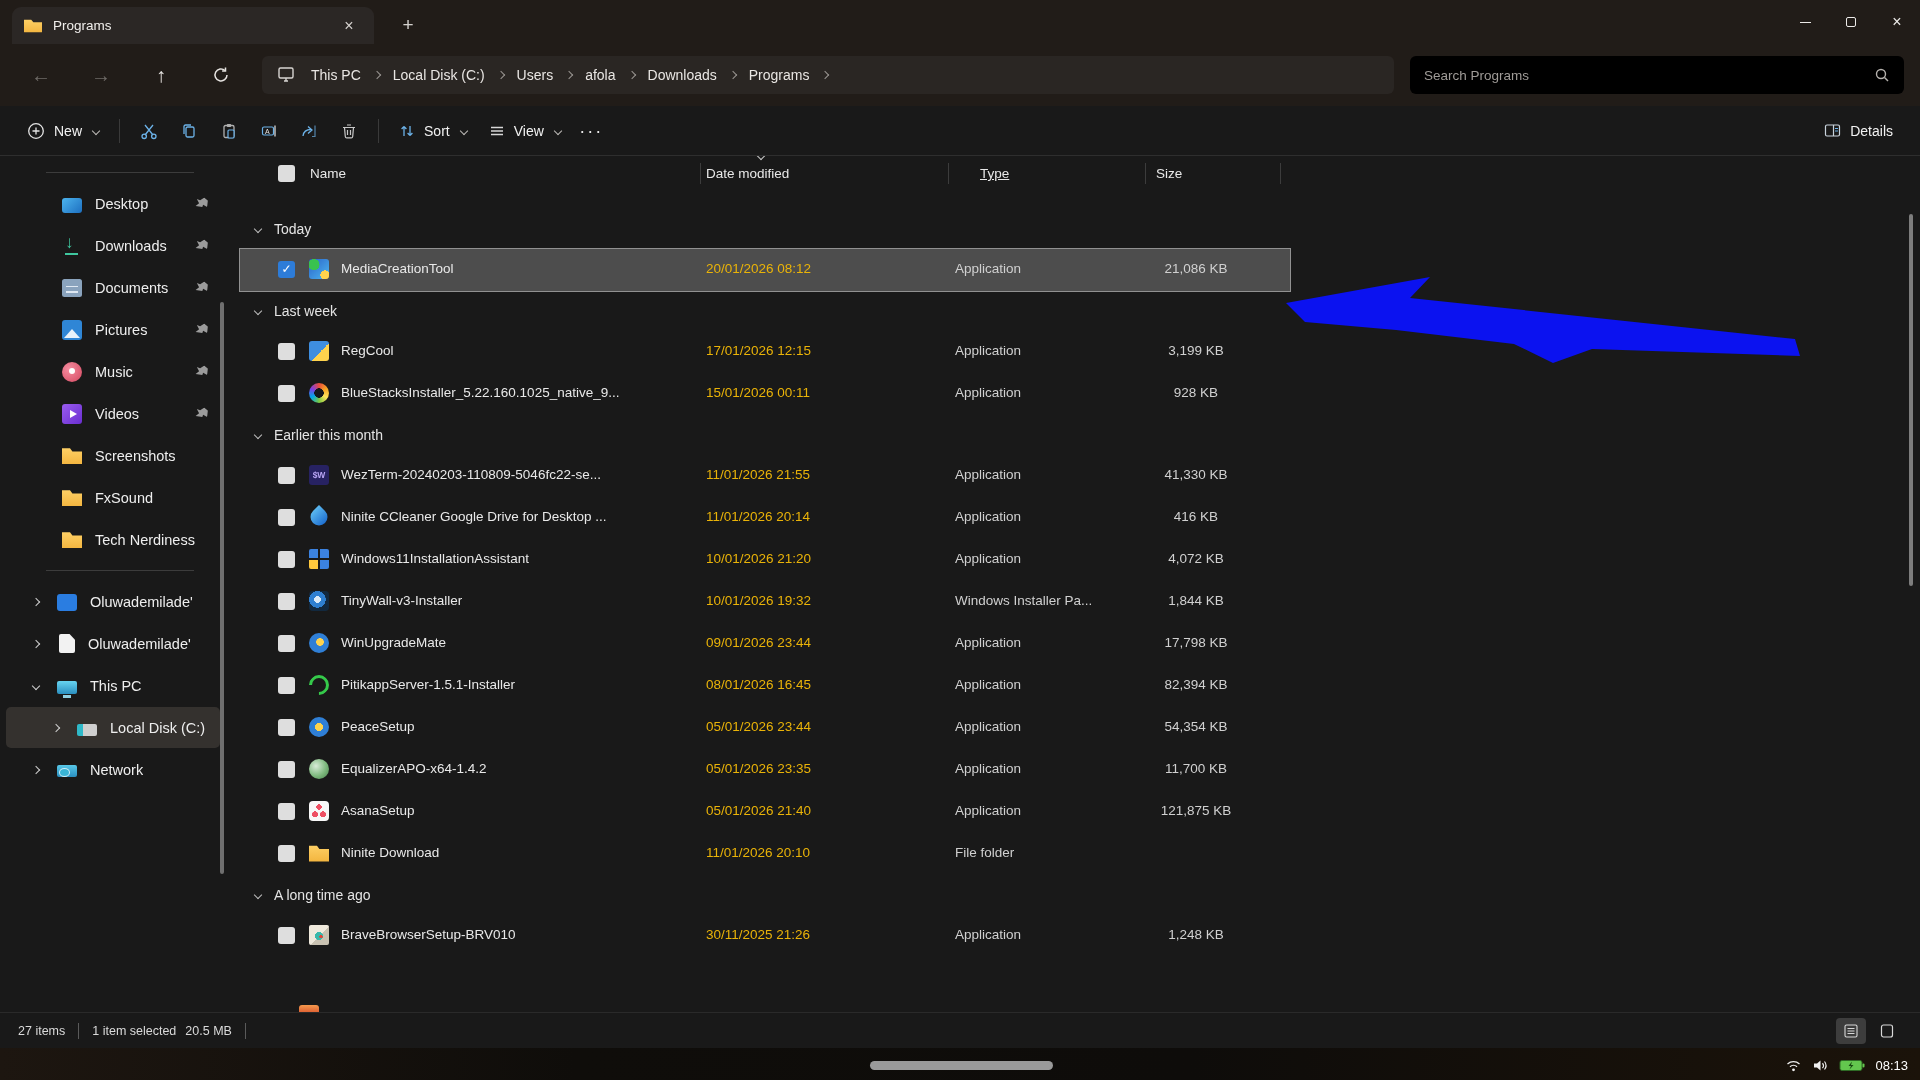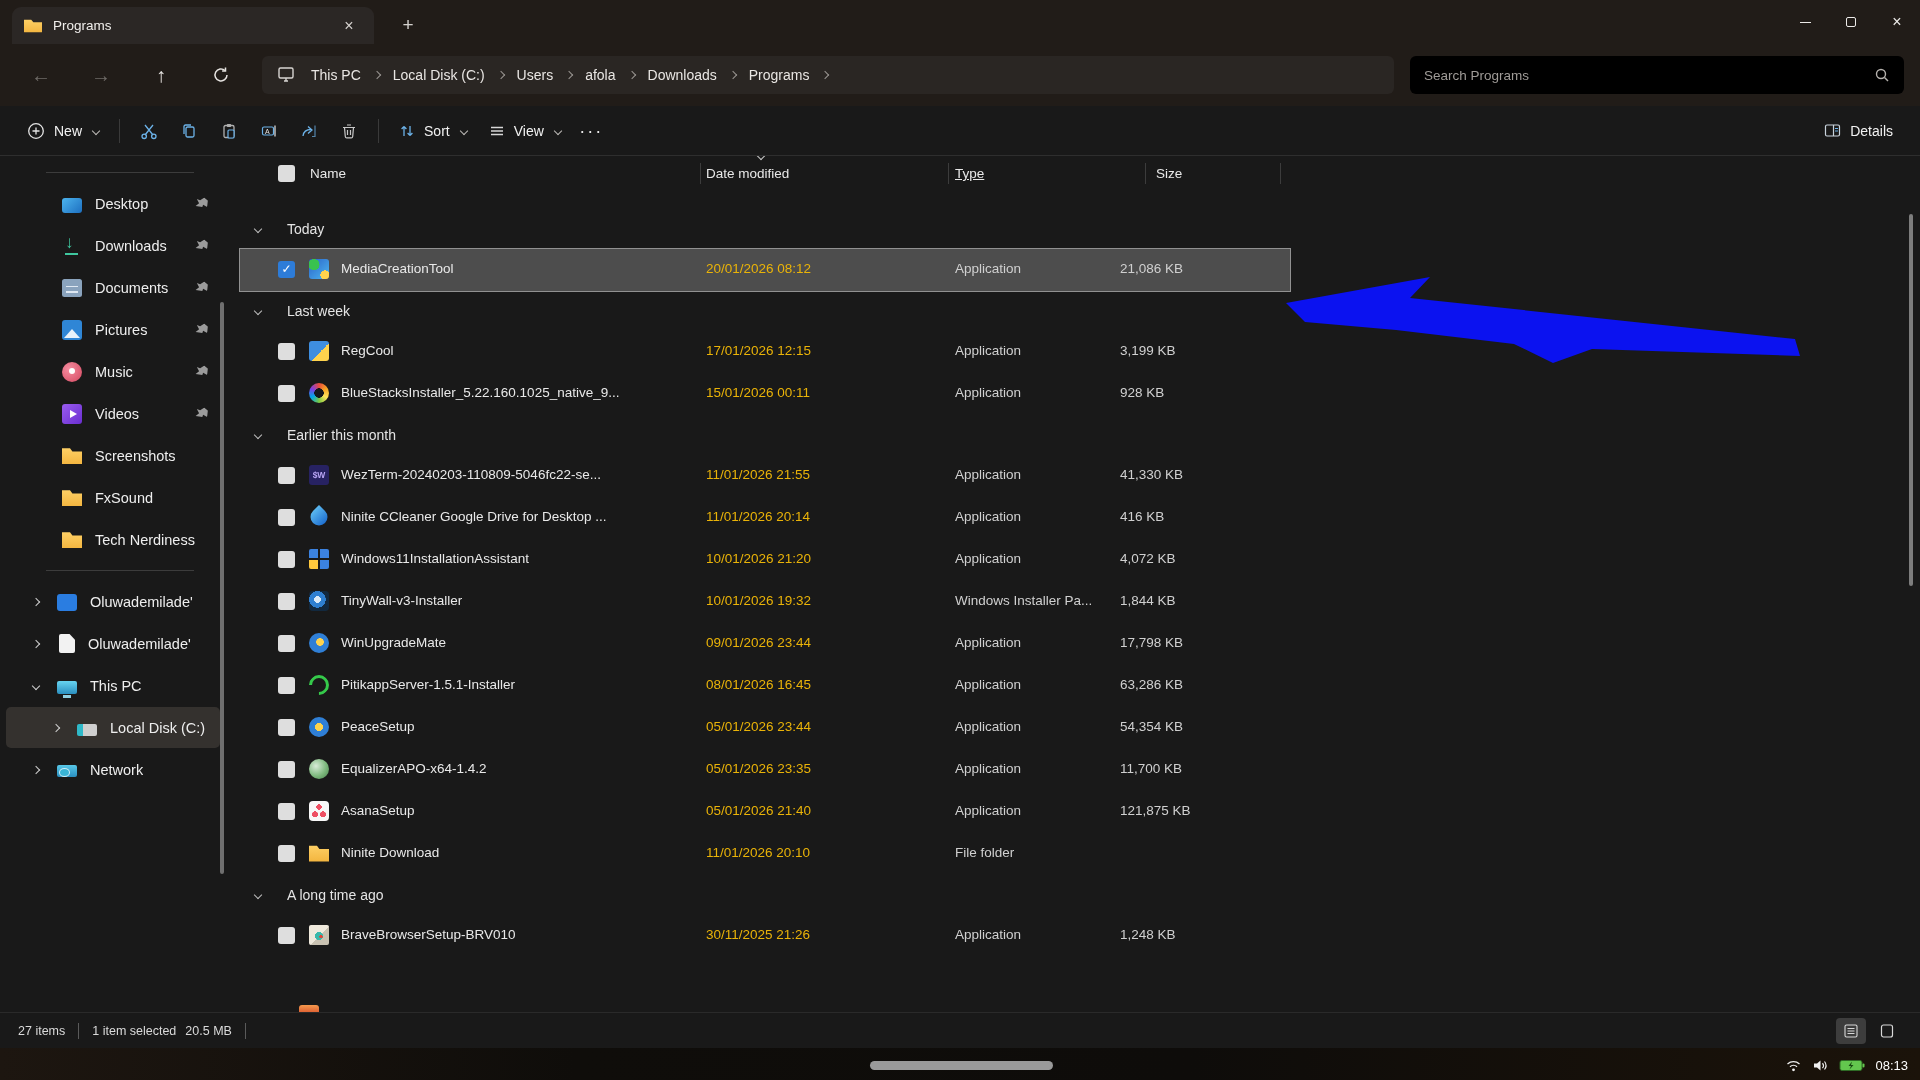--- a/index.html
+++ b/index.html
@@ -78,35 +78,35 @@
   .ic-network { background:linear-gradient(#58c8e8,#2a8fc0); height:12px; margin-top:2px; border-radius:2px; }
   .ic-network::after { content:""; position:absolute; left:2px; bottom:0; width:9px; height:7px; border-radius:50%; background:#39b5d6; border:1px solid #cfeef8; }
 
   
   .filelist { flex:1; position:relative; padding:0 0 0 10px; overflow:hidden; }
   .list-header { height:35px; width:1050px; position:relative; display:flex; align-items:center; font-size:13.5px; color:#e8e8e8; }
   .hcheck { position:absolute; left:38px; width:17px; height:17px; border-radius:3px; background:#dddddd; }
   .hname { position:absolute; left:70px; }
   .hdate { position:absolute; left:466px; }
   .hdate .sortmark { position:absolute; left:52px; top:-13px; color:#c8c8c8; }
-  .htype { position:absolute; left:715px;text-decoration:underline; }
+  .htype { position:absolute; left:740px;text-decoration:underline; }
   .hsize { position:absolute; left:916px; }
   .hsep { position:absolute; top:7px; width:1px; height:21px; background:#3c3c3c; }
 
-  .group-header { height:40px; width:1050px; display:flex; align-items:center; gap:26px; padding-left:15px; font-size:14px; color:#e4e4e4; }
+  .group-header { height:40px; width:1050px; display:flex; align-items:center; gap:13px; padding-left:15px; font-size:14px; color:#e4e4e4; }
   .group-header .chv { color:#bdbdbd; }
   .frow { height:42px; width:1050px; position:relative; font-size:13.5px; color:#dcdcdc; }
   .frow.selected { background:#4d4d4d; outline:1px solid #919191; }
   .fcheck { position:absolute; left:38px; top:12px; width:17px; height:17px; border-radius:3px; background:#dedede; }
   .fcheck.checked { background:#2d7cd8; color:#fff; font-size:12px; text-align:center; line-height:17px; }
   .fic { position:absolute; left:69px; top:10px; width:20px; height:20px; }
   .fname { position:absolute; left:101px; top:12px; color:#e9e9e9; white-space:nowrap; overflow:hidden; max-width:350px; }
   .fdate { position:absolute; left:466px; top:12px; color:#eab308; }
   .ftype { position:absolute; left:715px; top:12px; color:#d0d0d0; white-space:nowrap; overflow:hidden; max-width:180px; }
-  .fsize { position:absolute; left:880px; top:12px; width:152px; text-align:left; color:#d0d0d0; }
+  .fsize { position:absolute; left:880px; top:12px; width:152px; text-align:center; color:#d0d0d0; }
 
   
   .fi-media { background:radial-gradient(circle at 25% 28%,#39c24f 0 26%,transparent 27%),radial-gradient(circle at 80% 80%,#ffd34d 0 20%,transparent 21%),linear-gradient(135deg,#2a62c8,#4db7f0); border-radius:3px; }
   .fi-regcool { background:linear-gradient(135deg,#3e8ee0 0 55%,#ffd34d 55%); border-radius:3px; }
   .fi-bluestacks { border-radius:50%; background:radial-gradient(circle,#14181c 0 33%,transparent 34%),conic-gradient(#e84b3c,#f5a623,#ffe45c,#7ac943,#00a8e8,#7b3fe4,#e84b3c); }
   .fi-wezterm { background:#272262; border-radius:3px; color:#b9a6f5; font-size:8.5px; font-weight:bold; display:flex; align-items:center; justify-content:center; }
   .fi-ccleaner { background:linear-gradient(#5bb9f0,#1f6fd0); border-radius:50% 0 50% 50%; transform:rotate(-45deg) scale(.85); }
   .fi-win11 { background:linear-gradient(#191919,#191919) 50% 0/2px 100% no-repeat,linear-gradient(#191919,#191919) 0 50%/100% 2px no-repeat,conic-gradient(from 0deg,#3b82e0 0 50%,#ffc83d 50% 75%,#3b82e0 75%); border-radius:2px; }
   .fi-tinywall { background:radial-gradient(circle at 42% 42%,#dcebf7 0 20%,#2e7fd0 21% 50%,#12293f 51%); border-radius:4px; }
   .fi-winupgrade { background:radial-gradient(circle at 55% 45%,#ffd34d 0 24%,#2f7fd6 25%); border-radius:50%; }
@@ -456,21 +456,21 @@
           <span class="fdate">09/01/2026 23:44</span>
           <span class="ftype">Application</span>
           <span class="fsize">17,798 KB</span>
         </div>
         <div class="frow">
           <span class="fcheck"></span>
           <span class="fic fi-pitikapp"></span>
           <span class="fname">PitikappServer-1.5.1-Installer</span>
           <span class="fdate">08/01/2026 16:45</span>
           <span class="ftype">Application</span>
-          <span class="fsize">63,286 KB</span>
+          <span class="fsize">82,394 KB</span>
         </div>
         <div class="frow">
           <span class="fcheck"></span>
           <span class="fic fi-peace"></span>
           <span class="fname">PeaceSetup</span>
           <span class="fdate">05/01/2026 23:44</span>
           <span class="ftype">Application</span>
           <span class="fsize">54,354 KB</span>
         </div>
         <div class="frow">

